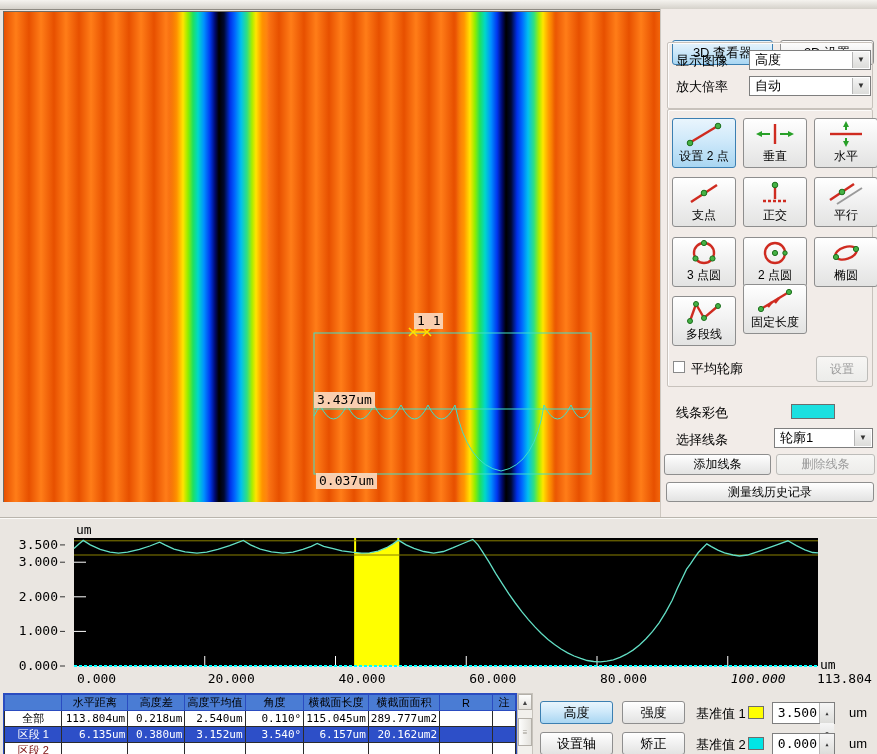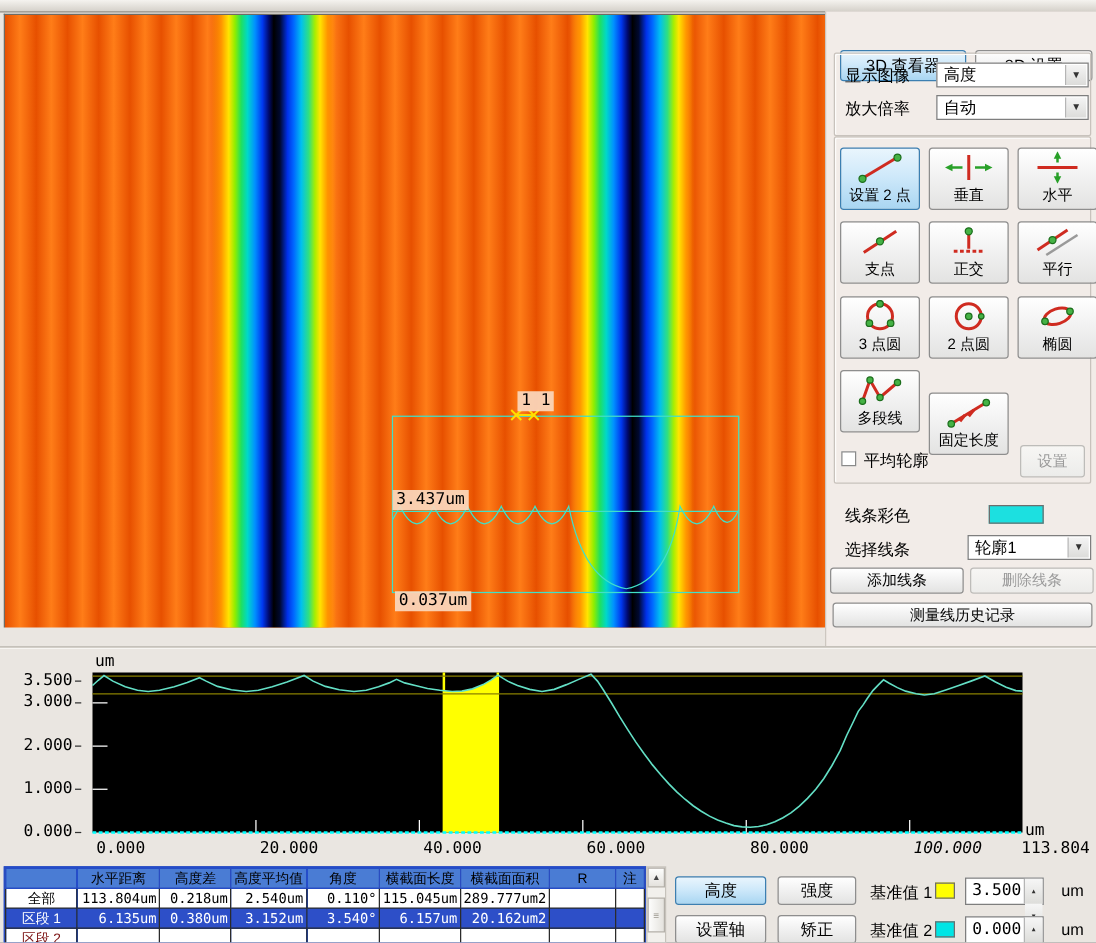--- a/index.html
+++ b/index.html
@@ -53,21 +53,21 @@
   .swatch{position:absolute;border:1px solid #6d6d6d;box-sizing:border-box;}
 
   
   .bottom-panel{position:absolute;left:0;top:517px;width:877px;height:237px;background:#eae6e1;
     border-top:1px solid #b9b5ad;box-shadow:0 1px 0 #fbfaf8 inset;}
   #chart-svg{position:absolute;left:0;top:0;}
   .ax{position:absolute;font-family:"DejaVu Sans Mono",monospace;font-size:13px;color:#000;white-space:nowrap;}
   .ax-y{width:44px;text-align:right;}
 
   #measure-table{position:absolute;left:3px;top:175px;width:514px;height:62px;overflow:hidden;
-    border:1px solid #2a4cc0;box-sizing:border-box;background:#1d4ed8;}
+    border:1px solid #2a4cc0;box-sizing:border-box;background:#ec4899;}
   #measure-table table{border-collapse:collapse;table-layout:fixed;
     font-family:"DejaVu Sans Mono",monospace;font-size:11px;}
   #measure-table th{background:#4a7cd4;border:1px solid #2a4cc0;font-weight:normal;
     font-family:"Liberation Sans",sans-serif;height:12px;padding:0;overflow:hidden;white-space:nowrap;}
   #measure-table td{border:1px solid #2b2b2b;height:13px;padding:0 2px;overflow:hidden;
     white-space:nowrap;text-align:right;background:#fff;}
   #measure-table td.rowlabel{text-align:center;font-family:"Liberation Sans",sans-serif;}
   tr.row-selected td{background:#2d4fc8 !important;color:#fff;}
   tr.row-red td.rowlabel{background:#ee1212;color:#7a1010;}
 
@@ -238,21 +238,21 @@
             <path d="M8,22 L14,5 L22,19 L36,7" class="r" fill="none"></path>
             <g class="g">
               <circle cx="8" cy="22" r="2.5"></circle>
               <circle cx="14" cy="5" r="2.5"></circle>
               <circle cx="22" cy="19" r="2.5"></circle>
               <circle cx="36" cy="7" r="2.5"></circle>
             </g>
           </svg>
           <span>多段线</span>
         </div>
-        <div class="toolbtn" style="left: 82px; top: 305px; pointer-events: auto;">
+        <div class="toolbtn" style="left: 82px; top: 275px; pointer-events: auto;">
           <svg width="44" height="26" viewBox="0 0 44 26">
             <style>.r{stroke:#cf2b20;stroke-width:2.4;}.g circle{fill:#45b245;stroke:#1c6e1c;}.ga line{stroke:#28a028;stroke-width:2;}.ga path{fill:#28a028;}</style>
             <line x1="8" y1="22" x2="36" y2="5" class="r"></line>
             <line x1="15" y1="20" x2="19" y2="15" class="r"></line>
             <line x1="22" y1="16" x2="26" y2="11" class="r"></line>
             <g class="g">
               <circle cx="8" cy="22" r="2.6"></circle>
               <circle cx="36" cy="5" r="2.6"></circle>
             </g>
           </svg>

